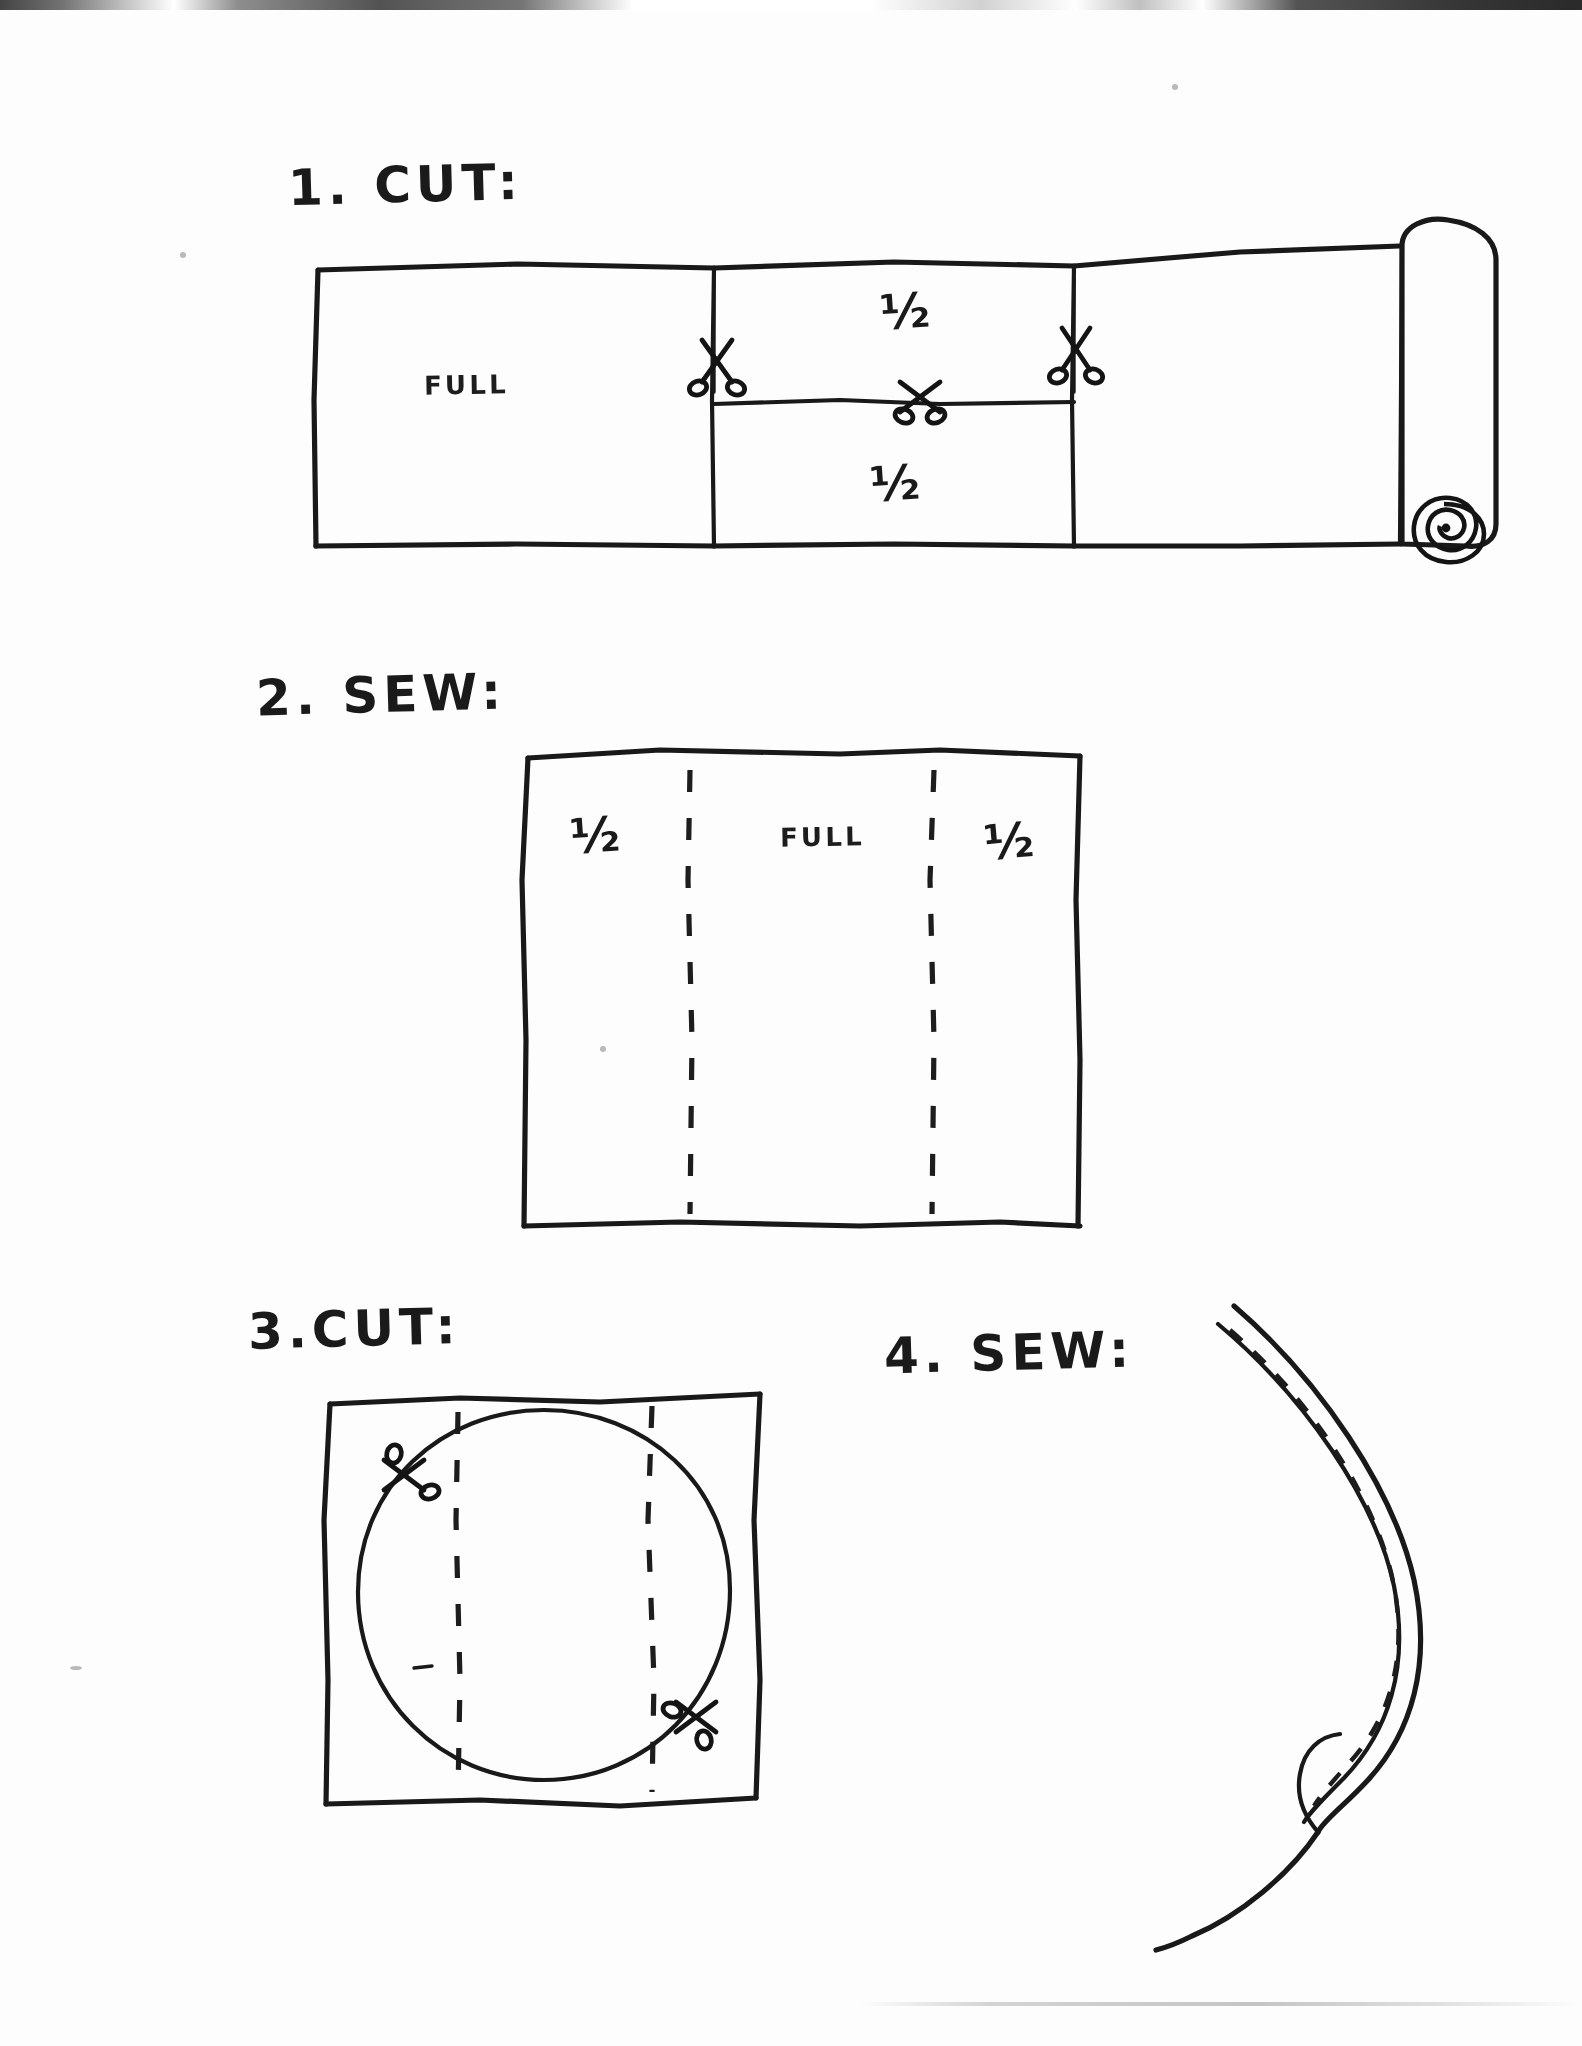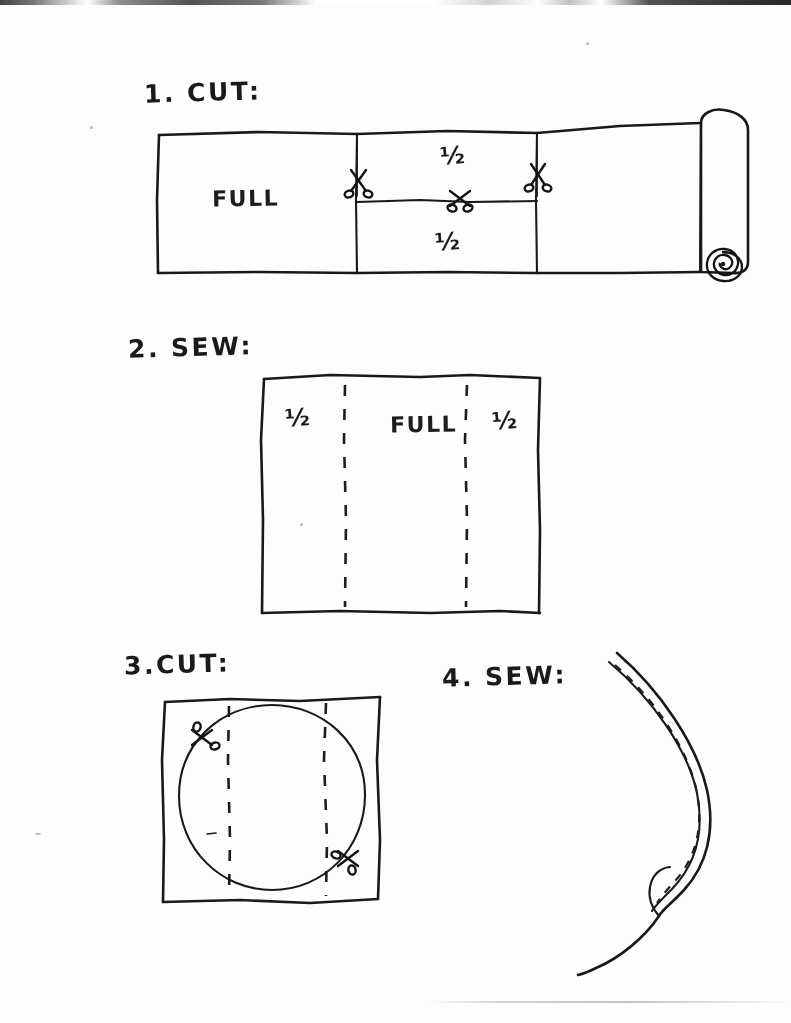--- a/index.html
+++ b/index.html
@@ -51,21 +51,21 @@
     letter-spacing: 2.5px;
     color: #1a1a1a;
     white-space: nowrap;
     transform: rotate(-1.6deg);
   }
 
   
   .fig-label {
     position: absolute;
     font-family: "DejaVu Sans", sans-serif;
-    font-size: 22px;
+    font-size: 13px;
     font-weight: 600;
     letter-spacing: 1.6px;
     color: #1d1d1d;
     white-space: nowrap;
   }
   .frac {
     position: absolute;
     font-family: "DejaVu Sans", sans-serif;
     font-size: 24px;
     font-weight: 600;

